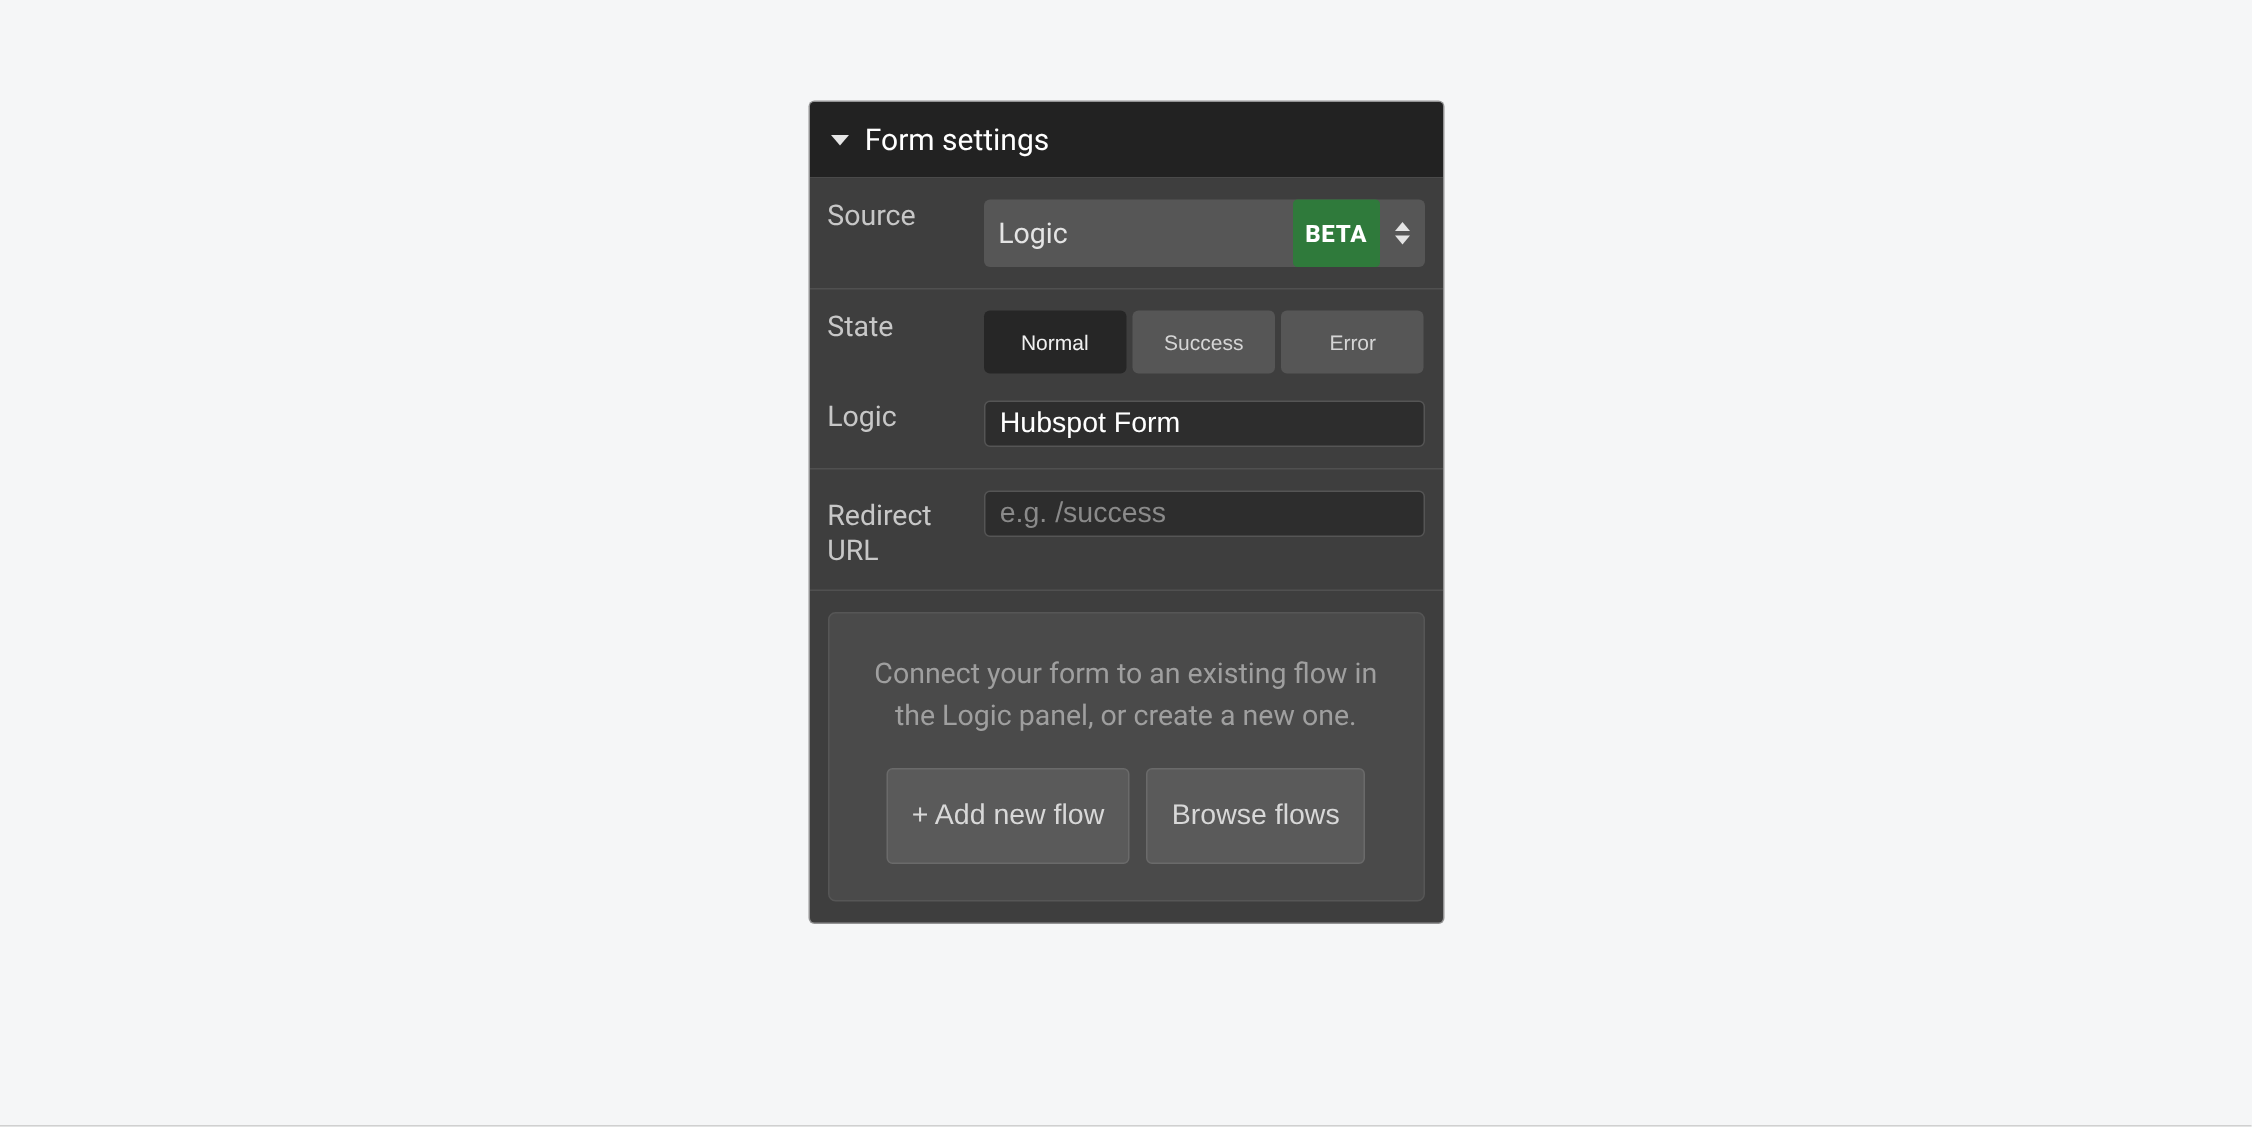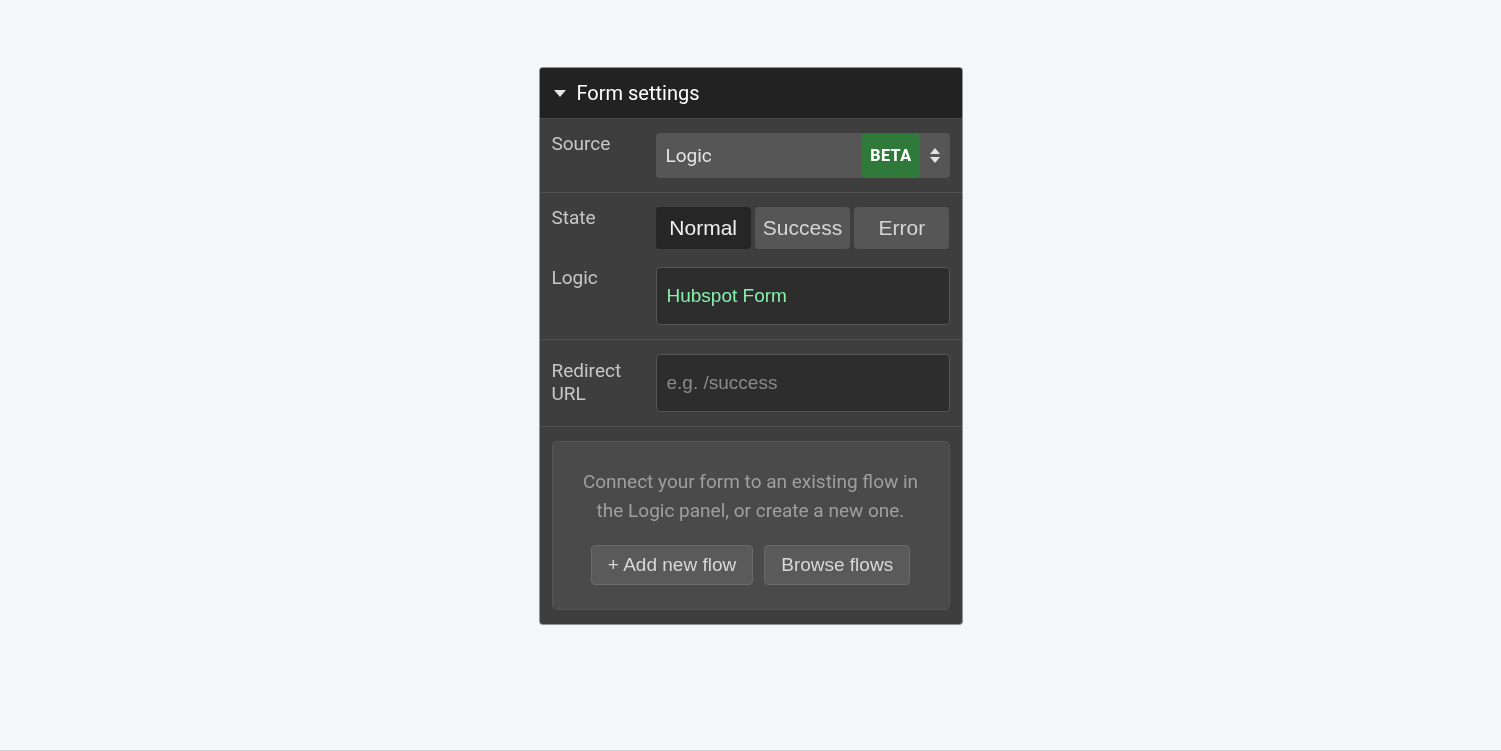--- a/index.html
+++ b/index.html
@@ -112,35 +112,35 @@
     display: flex;
     gap: 4px;
     height: 42px;
   }
   .seg-btn {
     flex: 1;
     background: #565656;
     color: #d5d5d5;
     border: none;
     border-radius: 4px;
-    font-size: 21px;
+    font-size: 14px;
     cursor: pointer;
   }
   .seg-btn.active {
     background: #262626;
     color: #f0f0f0;
   }
 
   .text-input {
     flex: 1;
-    height: 58px;
+    height: 31px;
     background: #2d2d2d;
     border: 1px solid #555;
     border-radius: 4px;
-    color: #86efac;
+    color: #ffffff;
     font-size: 19px;
     padding: 0 10px;
     outline: none;
   }
   .text-input::placeholder {
     color: #8a8a8a;
   }
 
   .row-multiline .label {
     align-self: flex-start;
@@ -170,21 +170,21 @@
   .flow-actions {
     display: flex;
     justify-content: center;
     gap: 11px;
   }
   .flow-btn {
     background: #5a5a5a;
     border: 1px solid #6a6a6a;
     color: #d8d8d8;
     font-size: 19px;
-    padding: 8px 16px;
+    padding: 20px 16px;
     border-radius: 4px;
     cursor: pointer;
   }
 </style>
 </head>
 <body>
 
 <div class="panel">
 
   <div class="panel-header">

